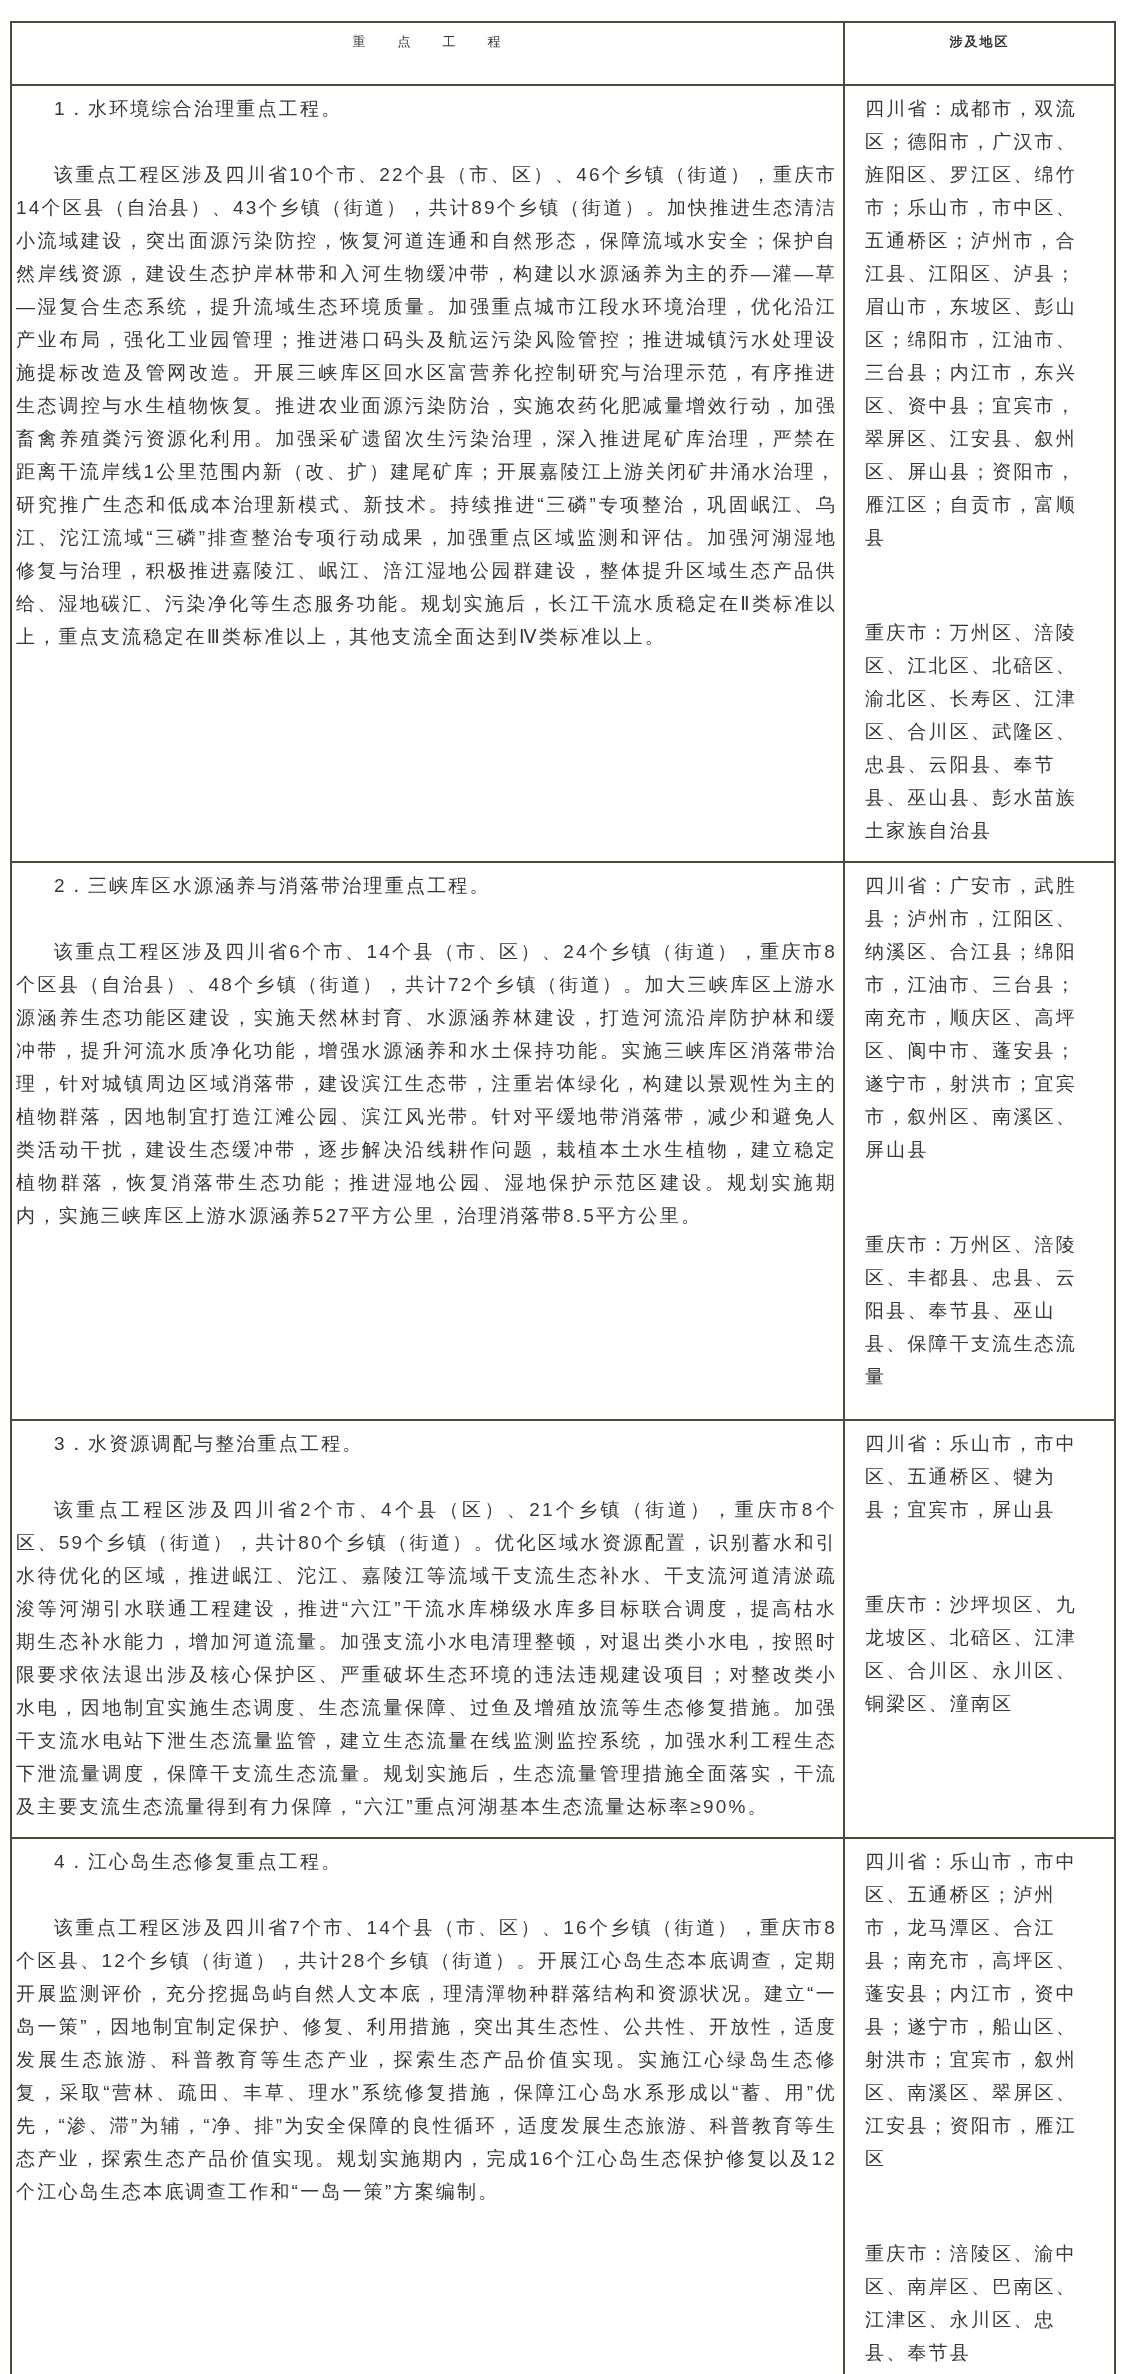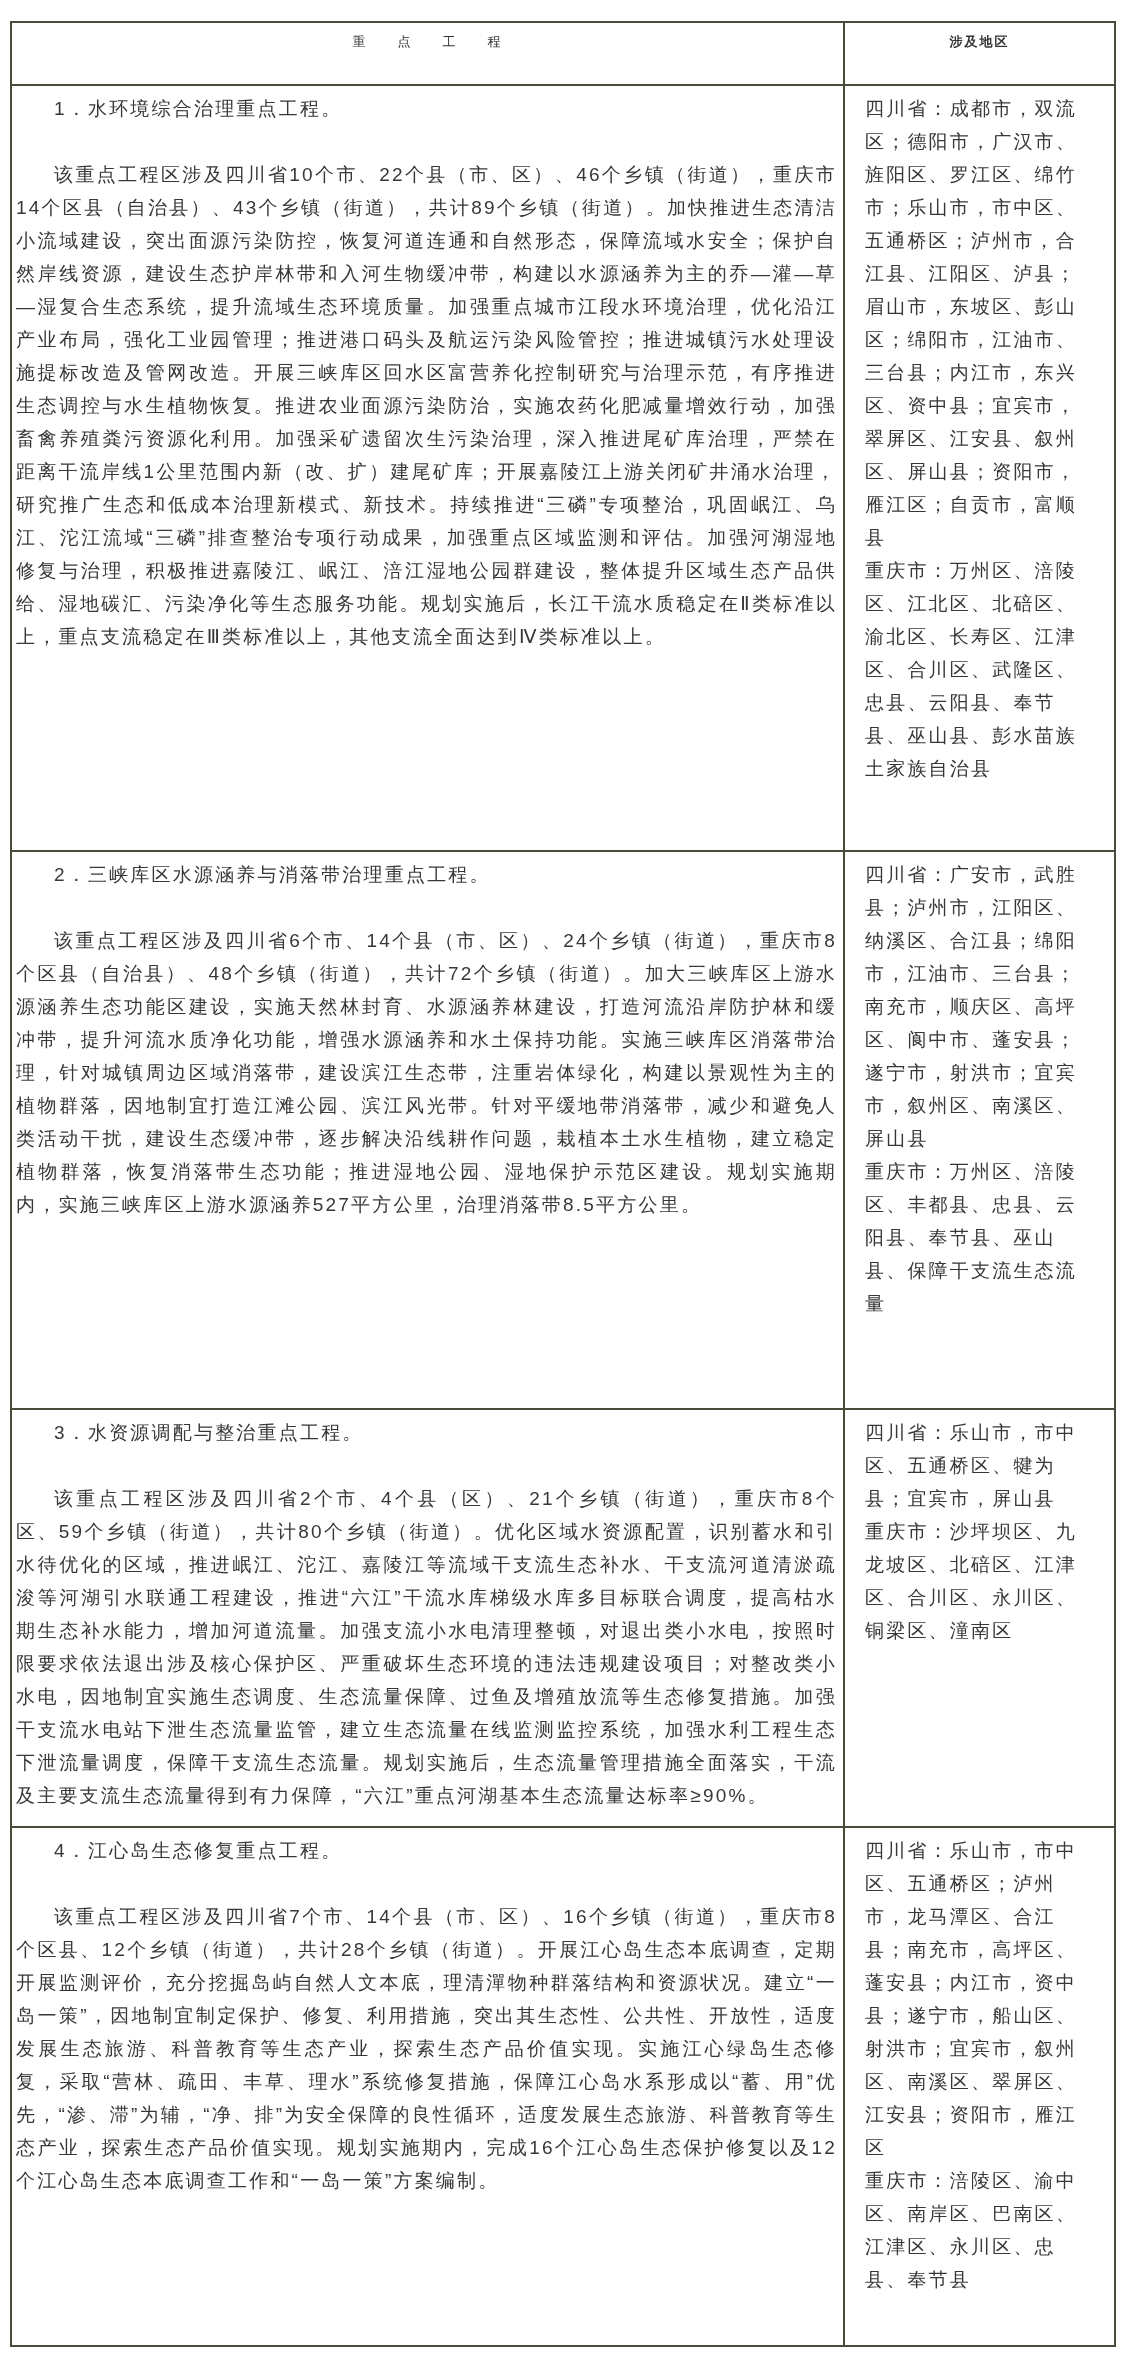--- a/index.html
+++ b/index.html
@@ -54,21 +54,21 @@
     color: #373737;
   }
   .heading {
     text-indent: 2em;
     margin-bottom: 33px;
   }
   .body-text {
     text-indent: 2em;
     text-align: justify;
   }
-  .region-cq { }
+  .region-cq { margin-top: 62px; }
 
   tr.r1 { height: 766px; padding-left: 29px; }
   tr.r2 { height: 558px; }
   tr.r3 { height: 338px; }
   tr.r4 { height: 519px; }
 </style>
 </head>
 <body>
 
 <div class="page">

